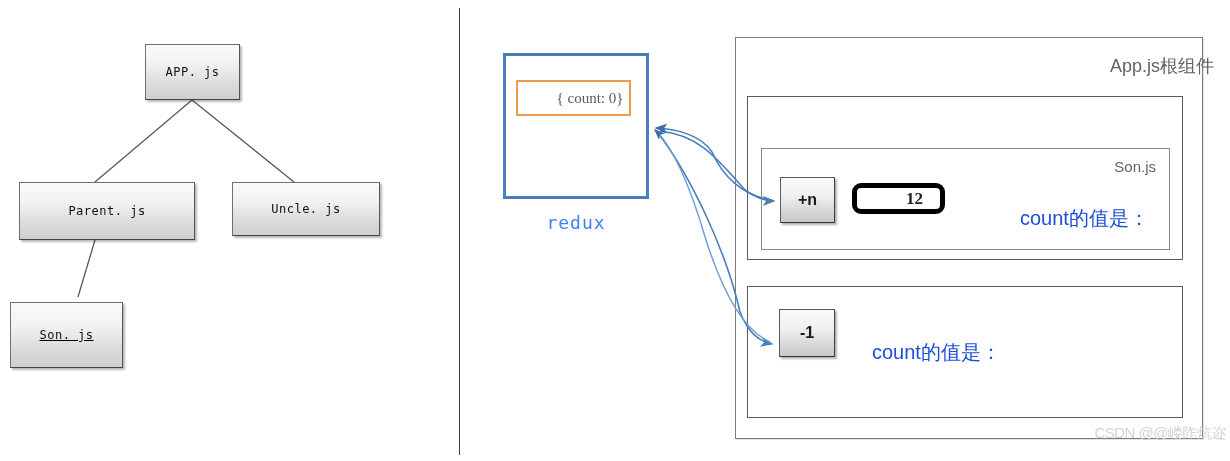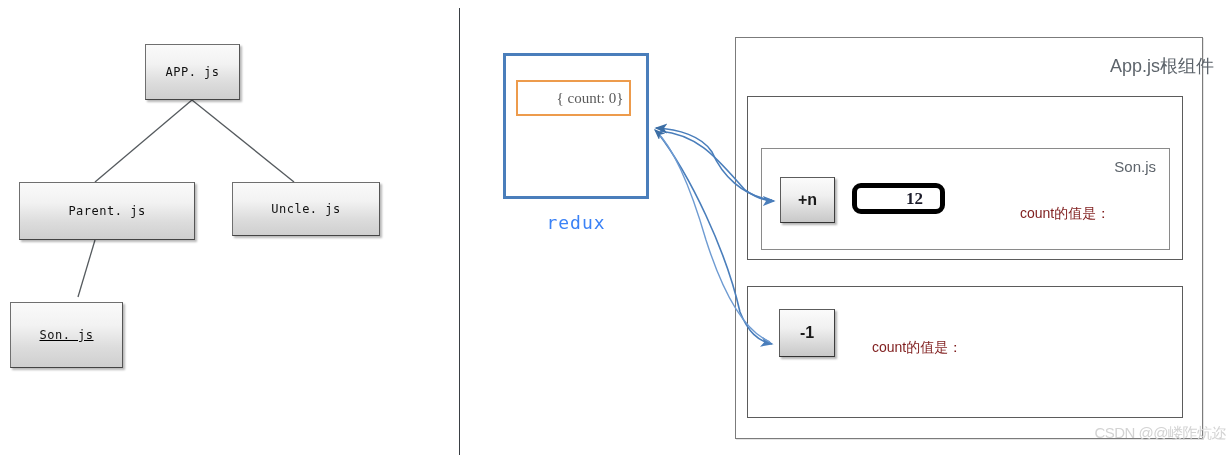--- a/index.html
+++ b/index.html
@@ -144,22 +144,22 @@
   }
   .title-son {
     left: 1020px; top: 158px;
     width: 136px;
     text-align: right;
     font-size: 15px;
   }
   .count-text {
     position: absolute;
     font-family: "Liberation Sans", sans-serif;
-    font-size: 14px;
-    color: #7f1d1d;
+    font-size: 20px;
+    color: #1d4ed8;
     white-space: nowrap;
   }
   .count-son { left: 1020px; top: 205px; }
   .count-low { left: 872px; top: 339px; }
 
   
   .action-btn {
     position: absolute;
     box-sizing: border-box;
     background: linear-gradient(to bottom, #fbfbfb 0%, #f0f0f0 40%, #d8d8d8 75%, #c8c8c8 100%);

